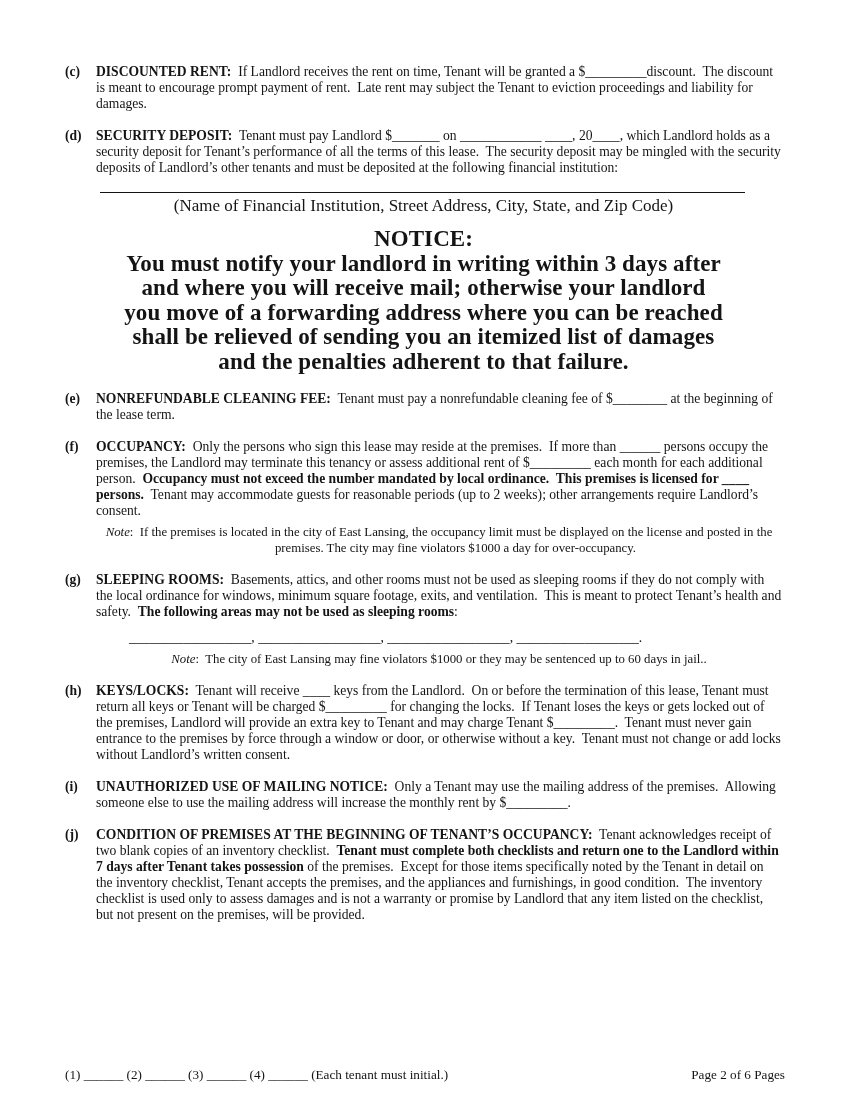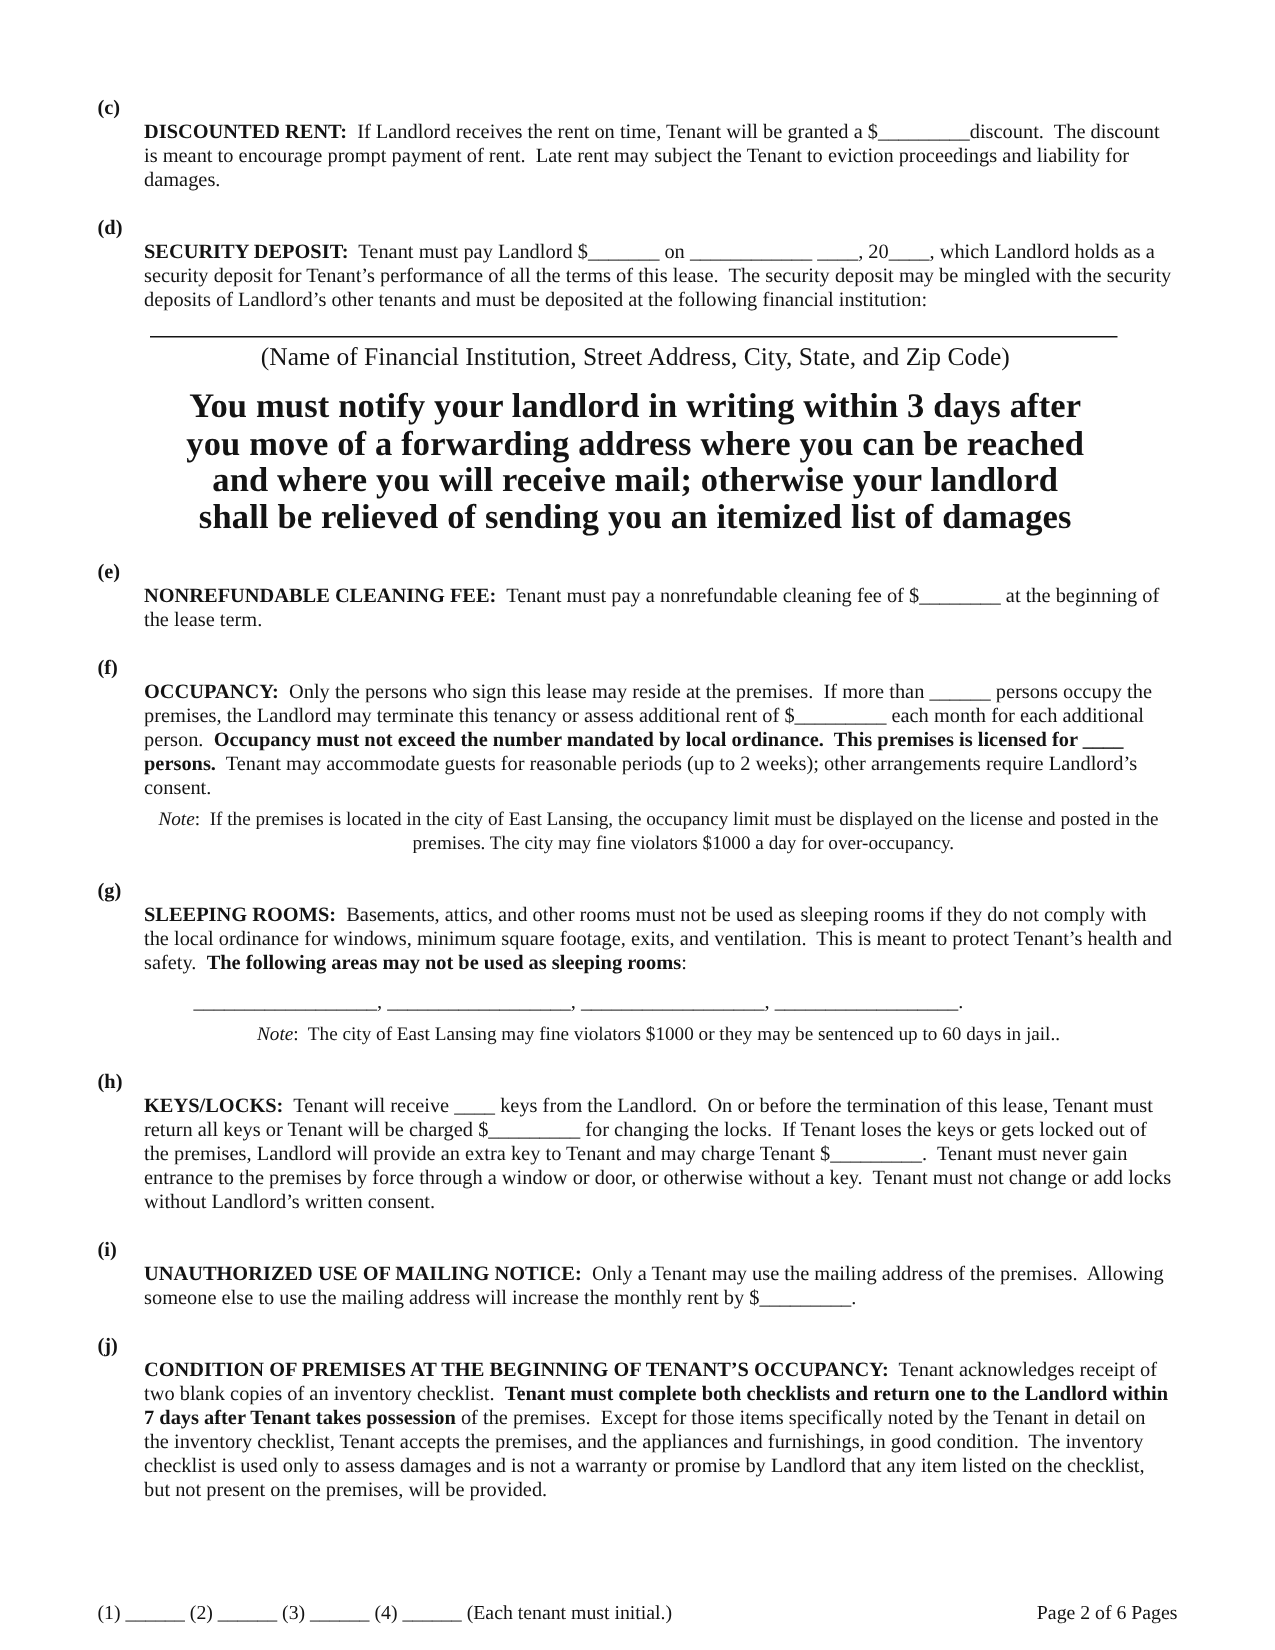--- a/index.html
+++ b/index.html
@@ -26,21 +26,21 @@
   }
   .sec {
     display: flex;
     margin-bottom: 16px;
   }
   .marker {
     flex: none;
     width: 31px;
     font-weight: bold;
   }
-  .col { flex: 1; margin-top: 16px; }
+  .col { flex: 1; }
   .para { white-space: pre-wrap; }
   .b { font-weight: bold; }
   .i { font-style: italic; }
   .note {
     font-size: 12.8px;
     padding-left: 33px;
     text-indent: -33px;
     margin-top: 5px;
     text-align: center;
   }
@@ -93,24 +93,26 @@
         </div>
         <div class="sec">
           <div class="marker">(d)</div>
           <div class="col">
             <div class="para body"><span class="b ">SECURITY DEPOSIT:</span><span>  Tenant must pay Landlord $_______ on ____________ ____, 20____, which Landlord holds as a security deposit for Tenant’s performance of all the terms of this lease.  The security deposit may be mingled with the security deposits of Landlord’s other tenants and must be deposited at the following financial institution:</span></div>
           </div>
         </div>
         <div class="rule"></div>
         <div class="caption">(Name of Financial Institution, Street Address, City, State, and Zip Code)</div>
         <div class="notice">
+          <div class="notice-title">NOTICE:</div>
           <div class="notice-line">You must notify your landlord in writing within 3 days after</div>
+          <div class="notice-line">and where you will receive mail; otherwise your landlord</div>
           <div class="notice-line">you move of a forwarding address where you can be reached</div>
-          <div class="notice-line">and where you will receive mail; otherwise your landlord</div>
           <div class="notice-line">shall be relieved of sending you an itemized list of damages</div>
+          <div class="notice-line">and the penalties adherent to that failure.</div>
         </div>
         <div class="sec">
           <div class="marker">(e)</div>
           <div class="col">
             <div class="para body"><span class="b ">NONREFUNDABLE CLEANING FEE:</span><span>  Tenant must pay a nonrefundable cleaning fee of $________ at the beginning of the lease term.</span></div>
           </div>
         </div>
         <div class="sec">
           <div class="marker">(f)</div>
           <div class="col">

